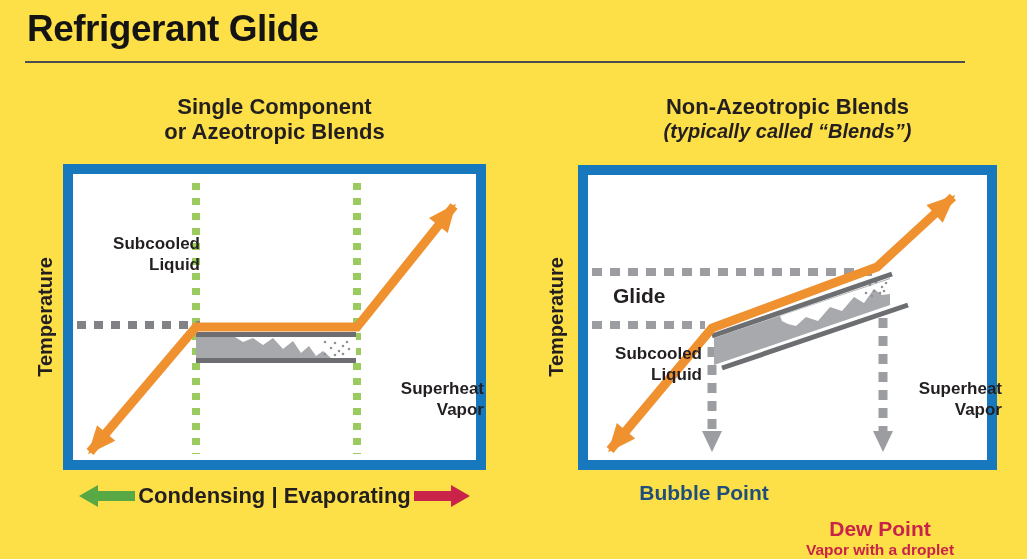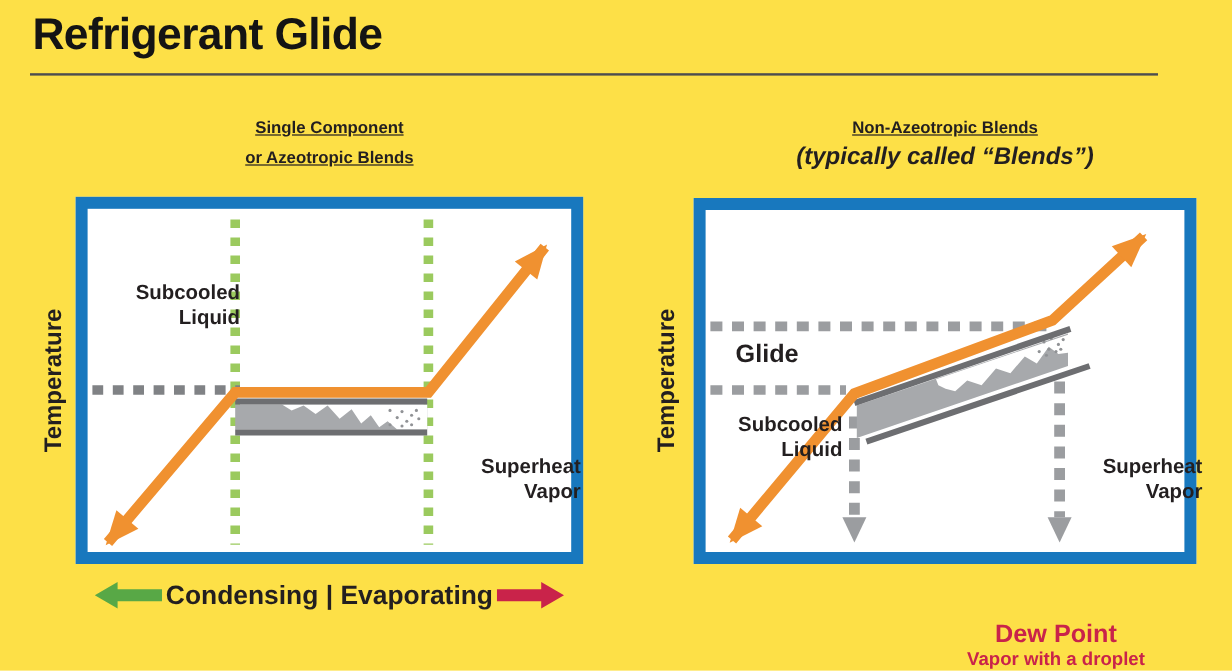--- a/index.html
+++ b/index.html
@@ -1,21 +1,21 @@
 <!DOCTYPE html>
 <html><head>
 <meta charset="utf-8">
 <style>
   html,body{margin:0;padding:0;background:#ffffff;}
   #canvas{position:relative;width:1027px;height:559px;background:#fde047;overflow:hidden;
           font-family:"Liberation Sans", sans-serif;color:#231f20;}
   .abs{position:absolute;}
   .header-title{left:27px;top:8px;font-size:37px;font-weight:bold;letter-spacing:-0.5px;color:#141414;white-space:nowrap;}
   .header-rule{left:25px;top:61px;width:940px;height:2px;background:#4d4d4f;}
-  .panel-title{font-size:14px;font-weight:bold;text-align:center;line-height:25px;white-space:pre-line;text-decoration:underline;}
+  .panel-title{font-size:22px;font-weight:bold;text-align:center;line-height:25px;white-space:pre-line;}
   .panel-subtitle{font-size:20px;font-weight:bold;font-style:italic;text-align:center;line-height:24px;}
   .chart-box{border:10px solid #1878be;background:#ffffff;box-sizing:border-box;}
   .axis-label{font-size:20px;font-weight:bold;white-space:nowrap;transform:translate(-50%,-50%) rotate(-90deg);}
   .zone-label{font-size:17px;font-weight:bold;text-align:right;line-height:21px;white-space:pre-line;}
   .glide-label{font-size:21px;font-weight:bold;}
   .legend-row{display:flex;align-items:center;justify-content:center;}
   .legend-text{font-size:22px;font-weight:bold;margin:0 3px;white-space:nowrap;}
   .point-block{text-align:center;}
   .point-title{font-size:21px;font-weight:bold;line-height:23px;}
   .point-sub{font-size:15.5px;font-weight:bold;line-height:19px;}
@@ -136,19 +136,20 @@
     </svg>
   </div>
 
   <div class="abs glide-label" style="left:613px;top:284px;">Glide</div>
   <div class="abs zone-label" style="left:592px;top:343px;width:110px;">Subcooled
 Liquid</div>
   <div class="abs zone-label" style="left:878px;top:378px;width:124px;">Superheat
 Vapor</div>
 
   <div class="abs point-block navy" style="left:618px;top:481px;width:172px;">
+    <div class="point-title">Bubble Point</div>
   </div>
   <div class="abs point-block crimson" style="left:794px;top:481px;width:172px;">
     <div class="point-title">Dew Point</div>
     <div class="point-sub">Vapor with a droplet</div>
   </div>
 
 </div>
 
 </body></html>

